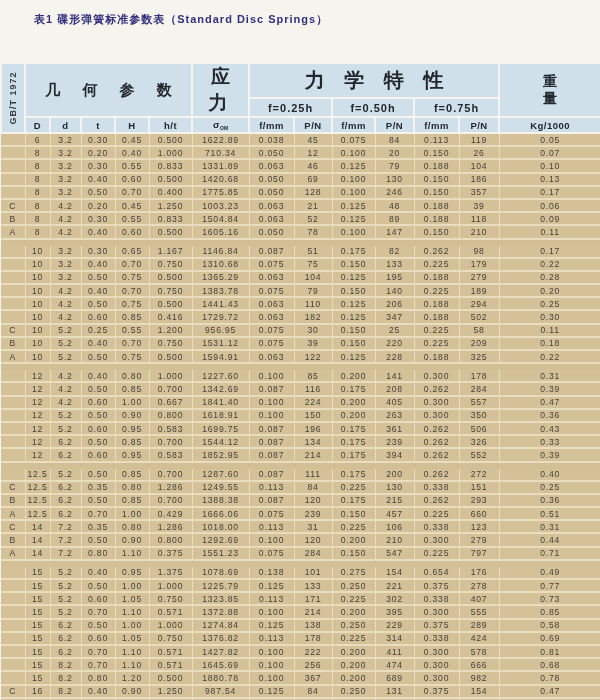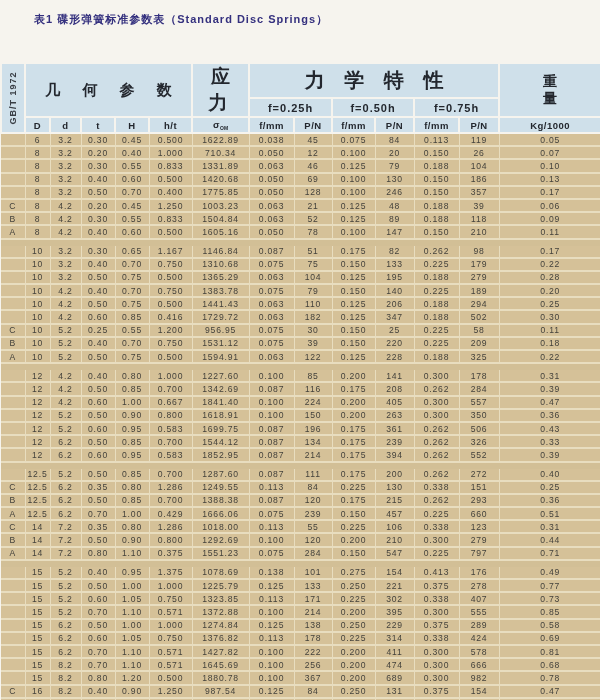--- a/index.html
+++ b/index.html
@@ -592,21 +592,21 @@
       </tr>
       <tr>
         <td>C</td>
         <td>14</td>
         <td>7.2</td>
         <td>0.35</td>
         <td>0.80</td>
         <td>1.286</td>
         <td>1018.00</td>
         <td>0.113</td>
-        <td>55</td>
+        <td>31</td>
         <td>0.225</td>
         <td>106</td>
         <td>0.338</td>
         <td>123</td>
         <td>0.31</td>
       </tr>
       <tr>
         <td>B</td>
         <td>14</td>
         <td>7.2</td>
@@ -646,21 +646,21 @@
         <td>15</td>
         <td>5.2</td>
         <td>0.40</td>
         <td>0.95</td>
         <td>1.375</td>
         <td>1078.69</td>
         <td>0.138</td>
         <td>101</td>
         <td>0.275</td>
         <td>154</td>
-        <td>0.413</td>
+        <td>0.654</td>
         <td>176</td>
         <td>0.49</td>
       </tr>
       <tr>
         <td></td>
         <td>15</td>
         <td>5.2</td>
         <td>0.50</td>
         <td>1.00</td>
         <td>1.000</td>

